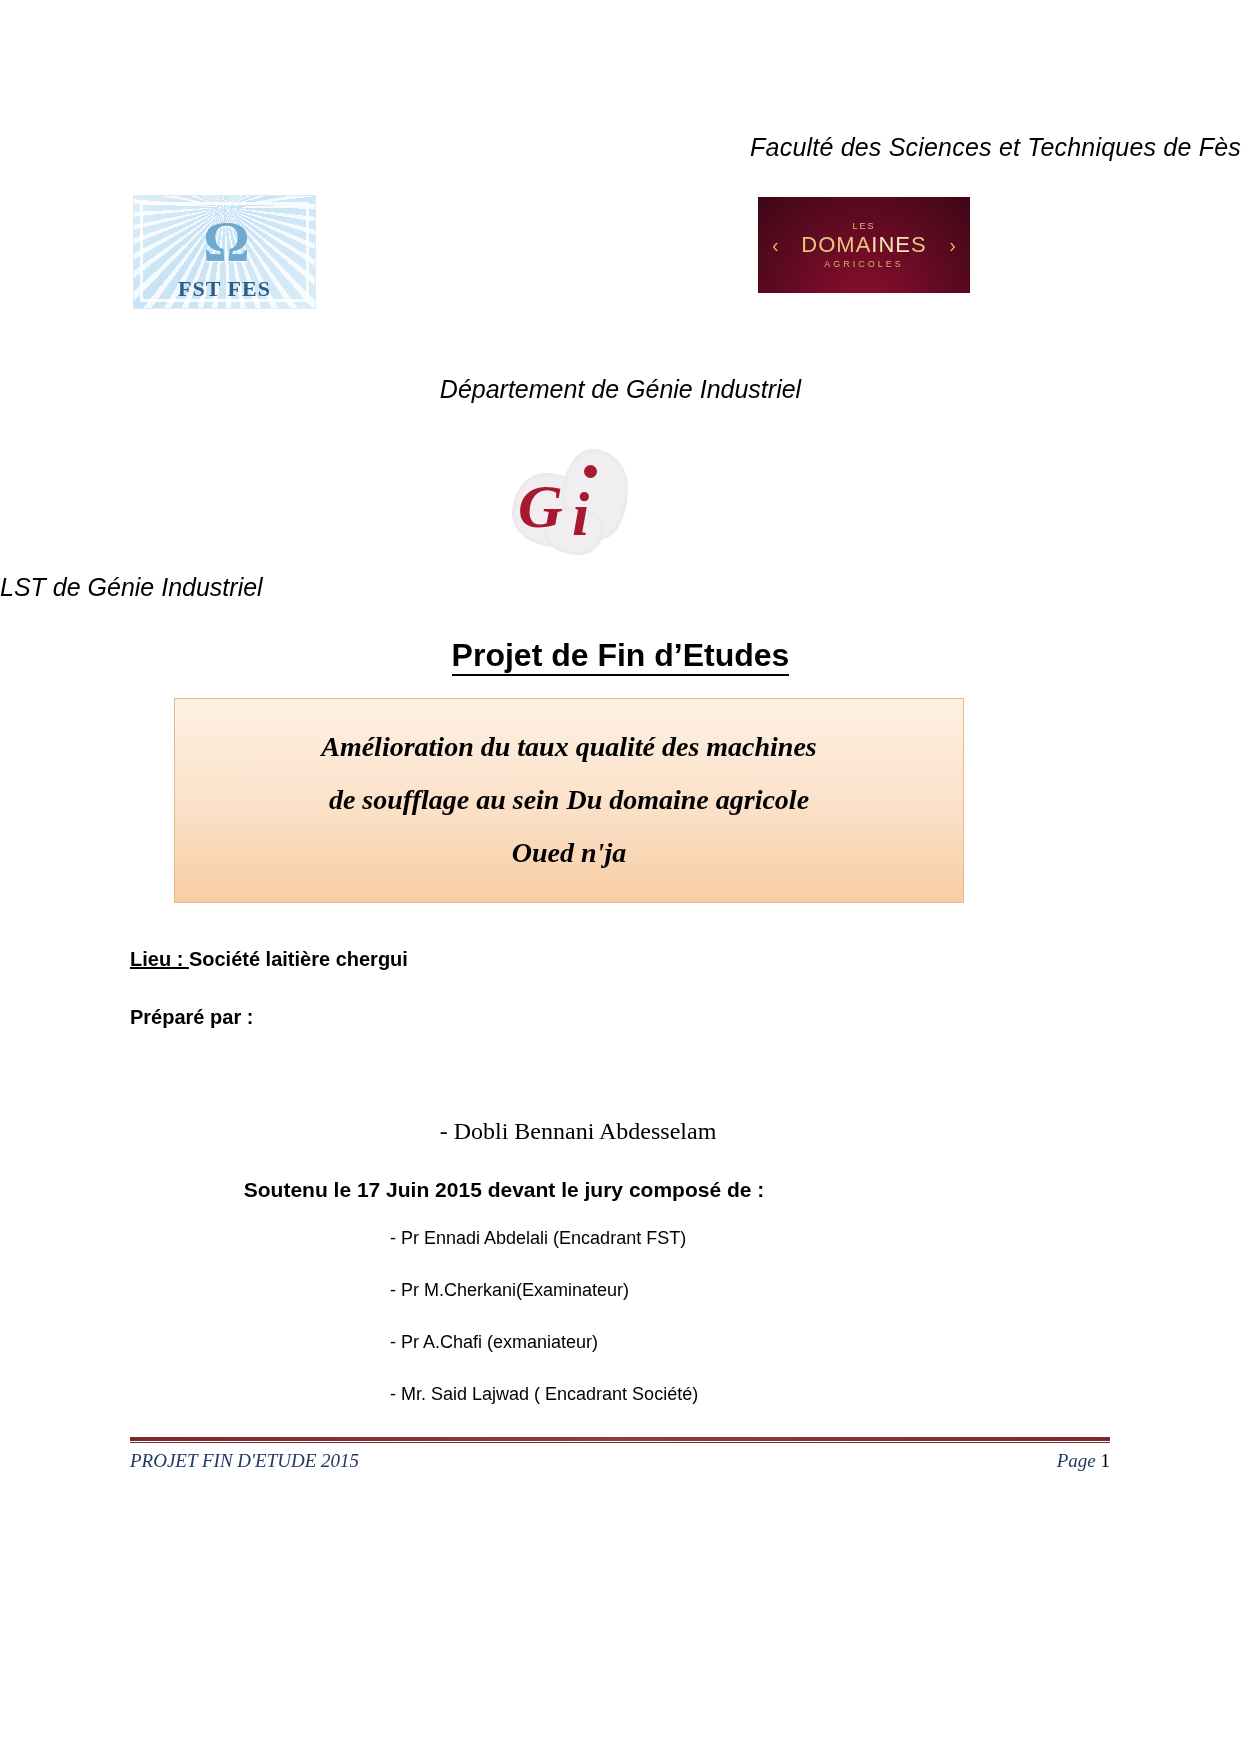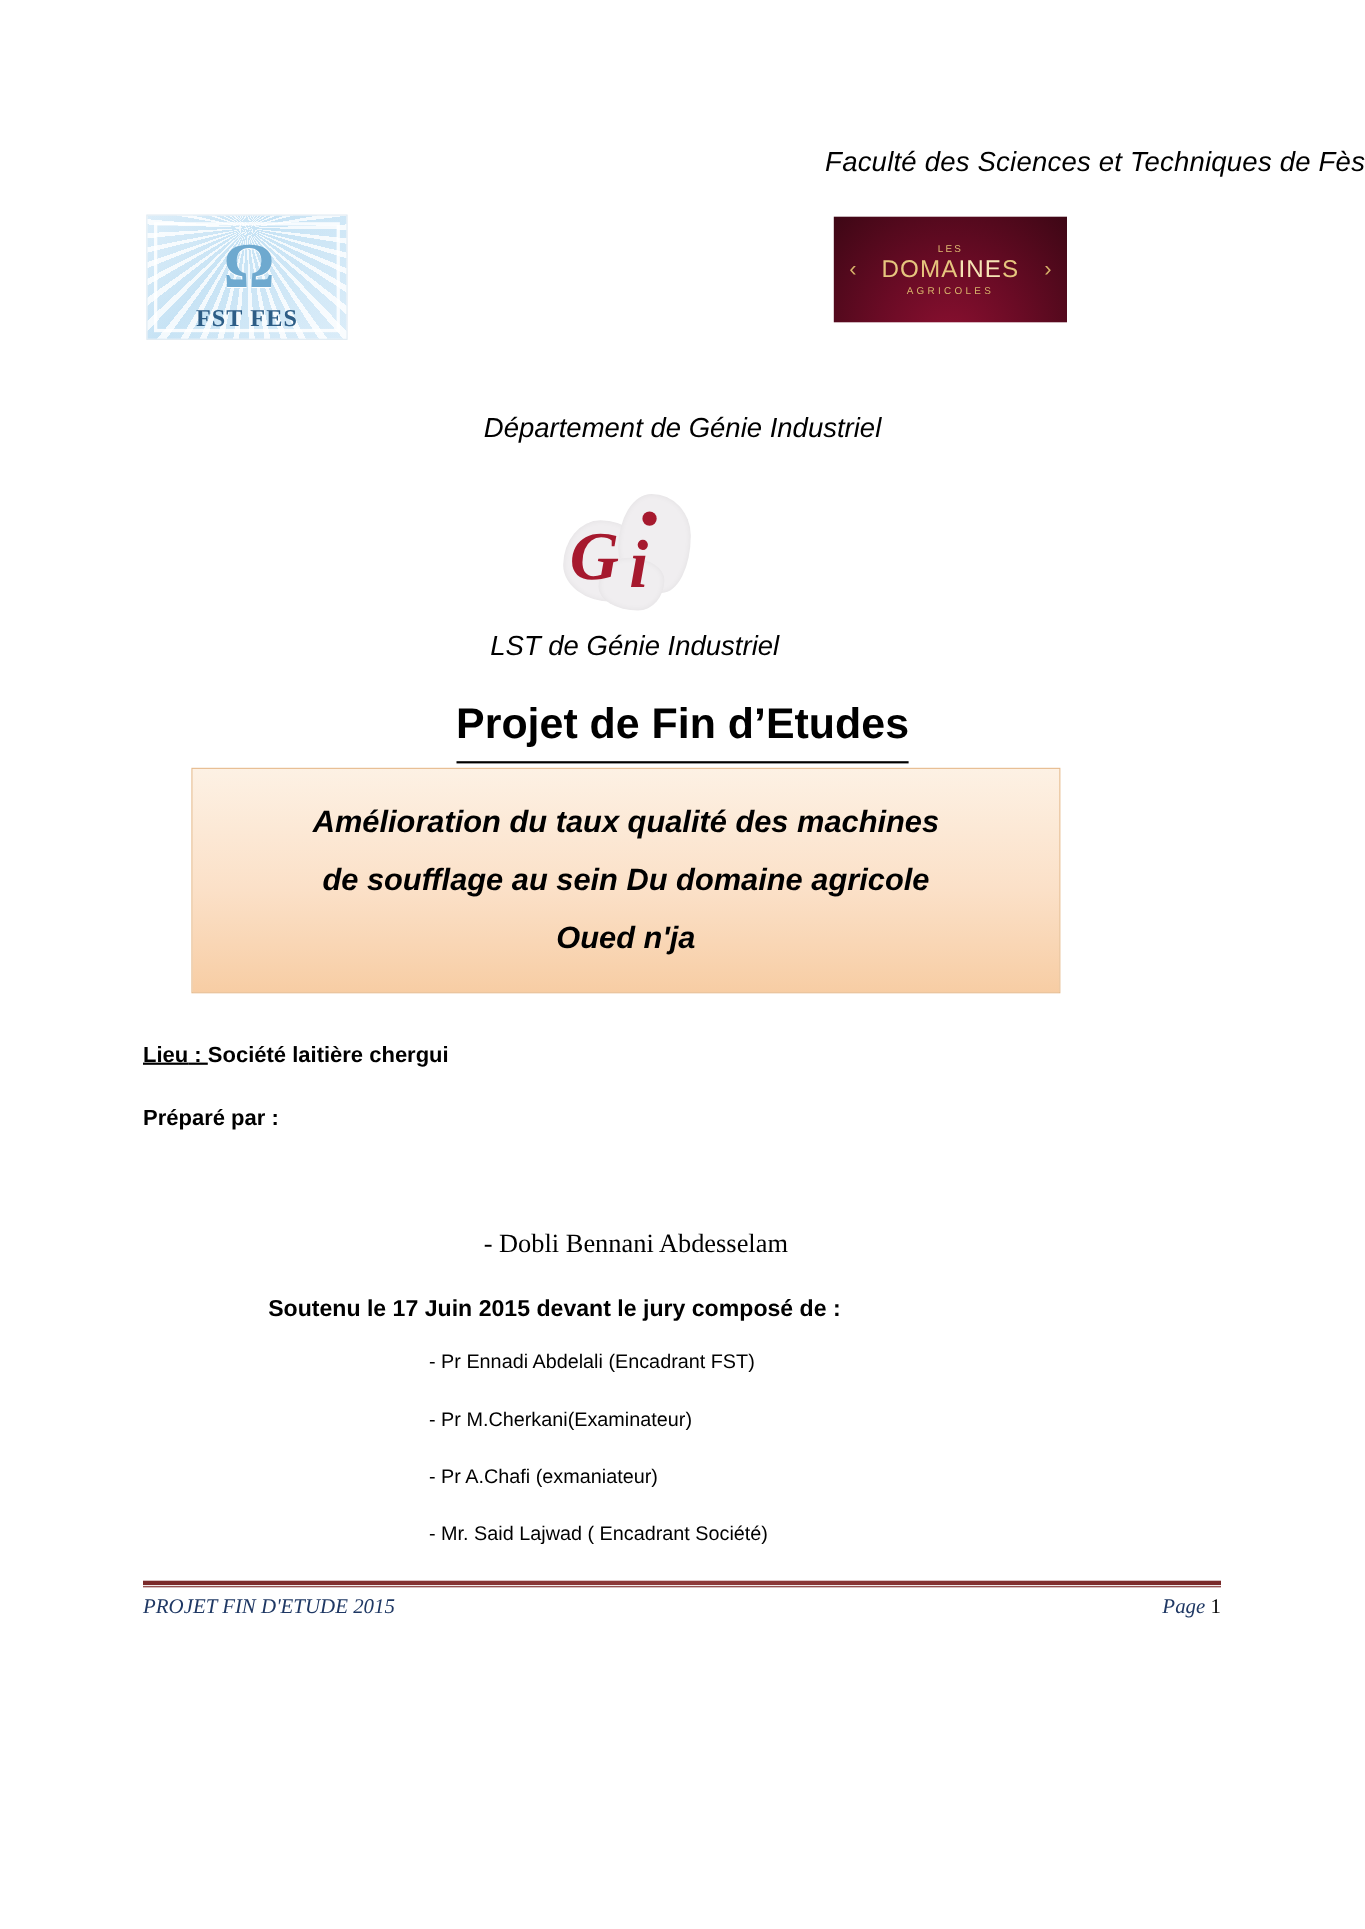--- a/index.html
+++ b/index.html
@@ -176,57 +176,57 @@
     width: 13px; height: 13px;
     background: #a6192e;
     border-radius: 50%;
   }
 
   .lst-title {
     position: absolute;
     top: 573px;
     left: 0;
     width: 1154px;
-    text-align: center;
+    text-align: left;
     font-size: 25px;
     font-style: italic;
   }
 
   .pfe-title {
     position: absolute;
     top: 637px;
     left: 0;
     width: 1241px;
     text-align: center;
   }
   .pfe-title span {
-    font-size: 39px;
+    font-size: 32px;
     font-weight: bold;
     border-bottom: 2px solid #000;
-    padding-bottom: 12px;
+    padding-bottom: 1px;
   }
 
   
   .subject-box {
     position: absolute;
     top: 698px;
     left: 174px;
     width: 790px;
     height: 205px;
     border: 1px solid #e6b98a;
     background: linear-gradient(180deg, #fdf1e4 0%, #fbe0c7 55%, #f7cda4 100%);
     display: flex;
     flex-direction: column;
     align-items: center;
     justify-content: center;
     gap: 22px;
     box-sizing: border-box;
   }
   .subject-box .line {
-    font-family: Liberation Sans, sans-serif;
+    font-family: Liberation Serif, serif;
     font-style: italic;
     font-weight: bold;
     font-size: 28px;
     color: #000;
     text-align: center;
     line-height: 1.1;
   }
 
   
   .info {

